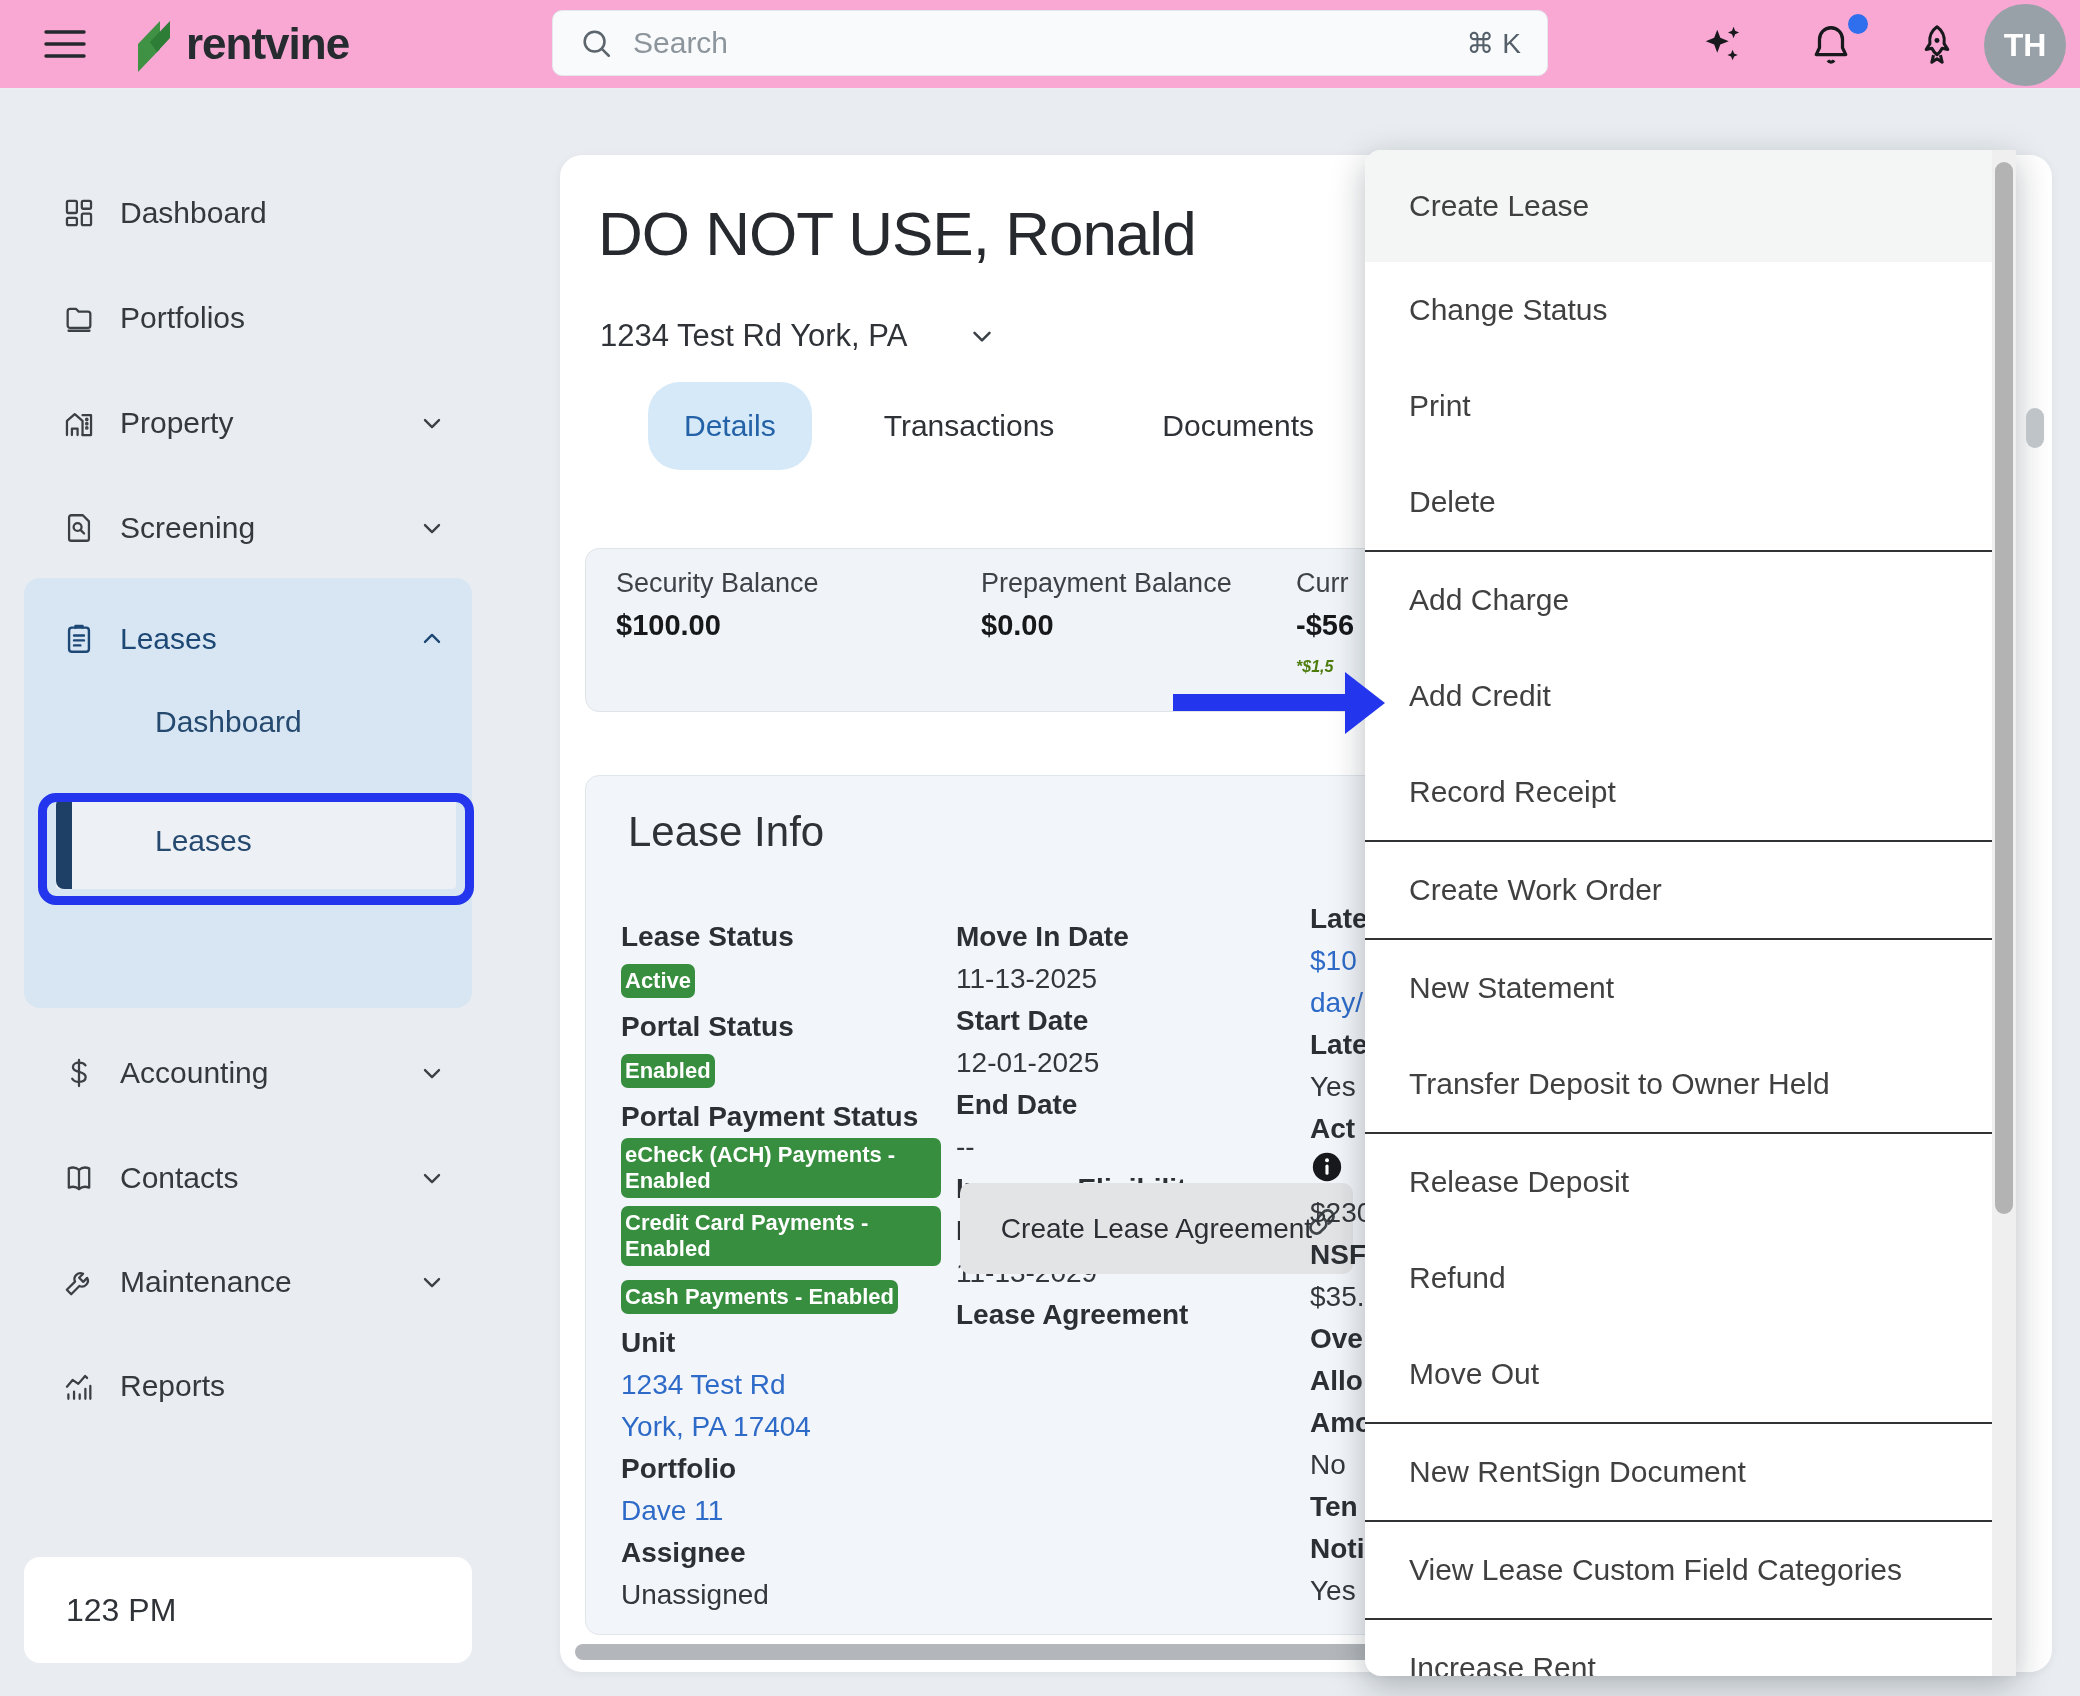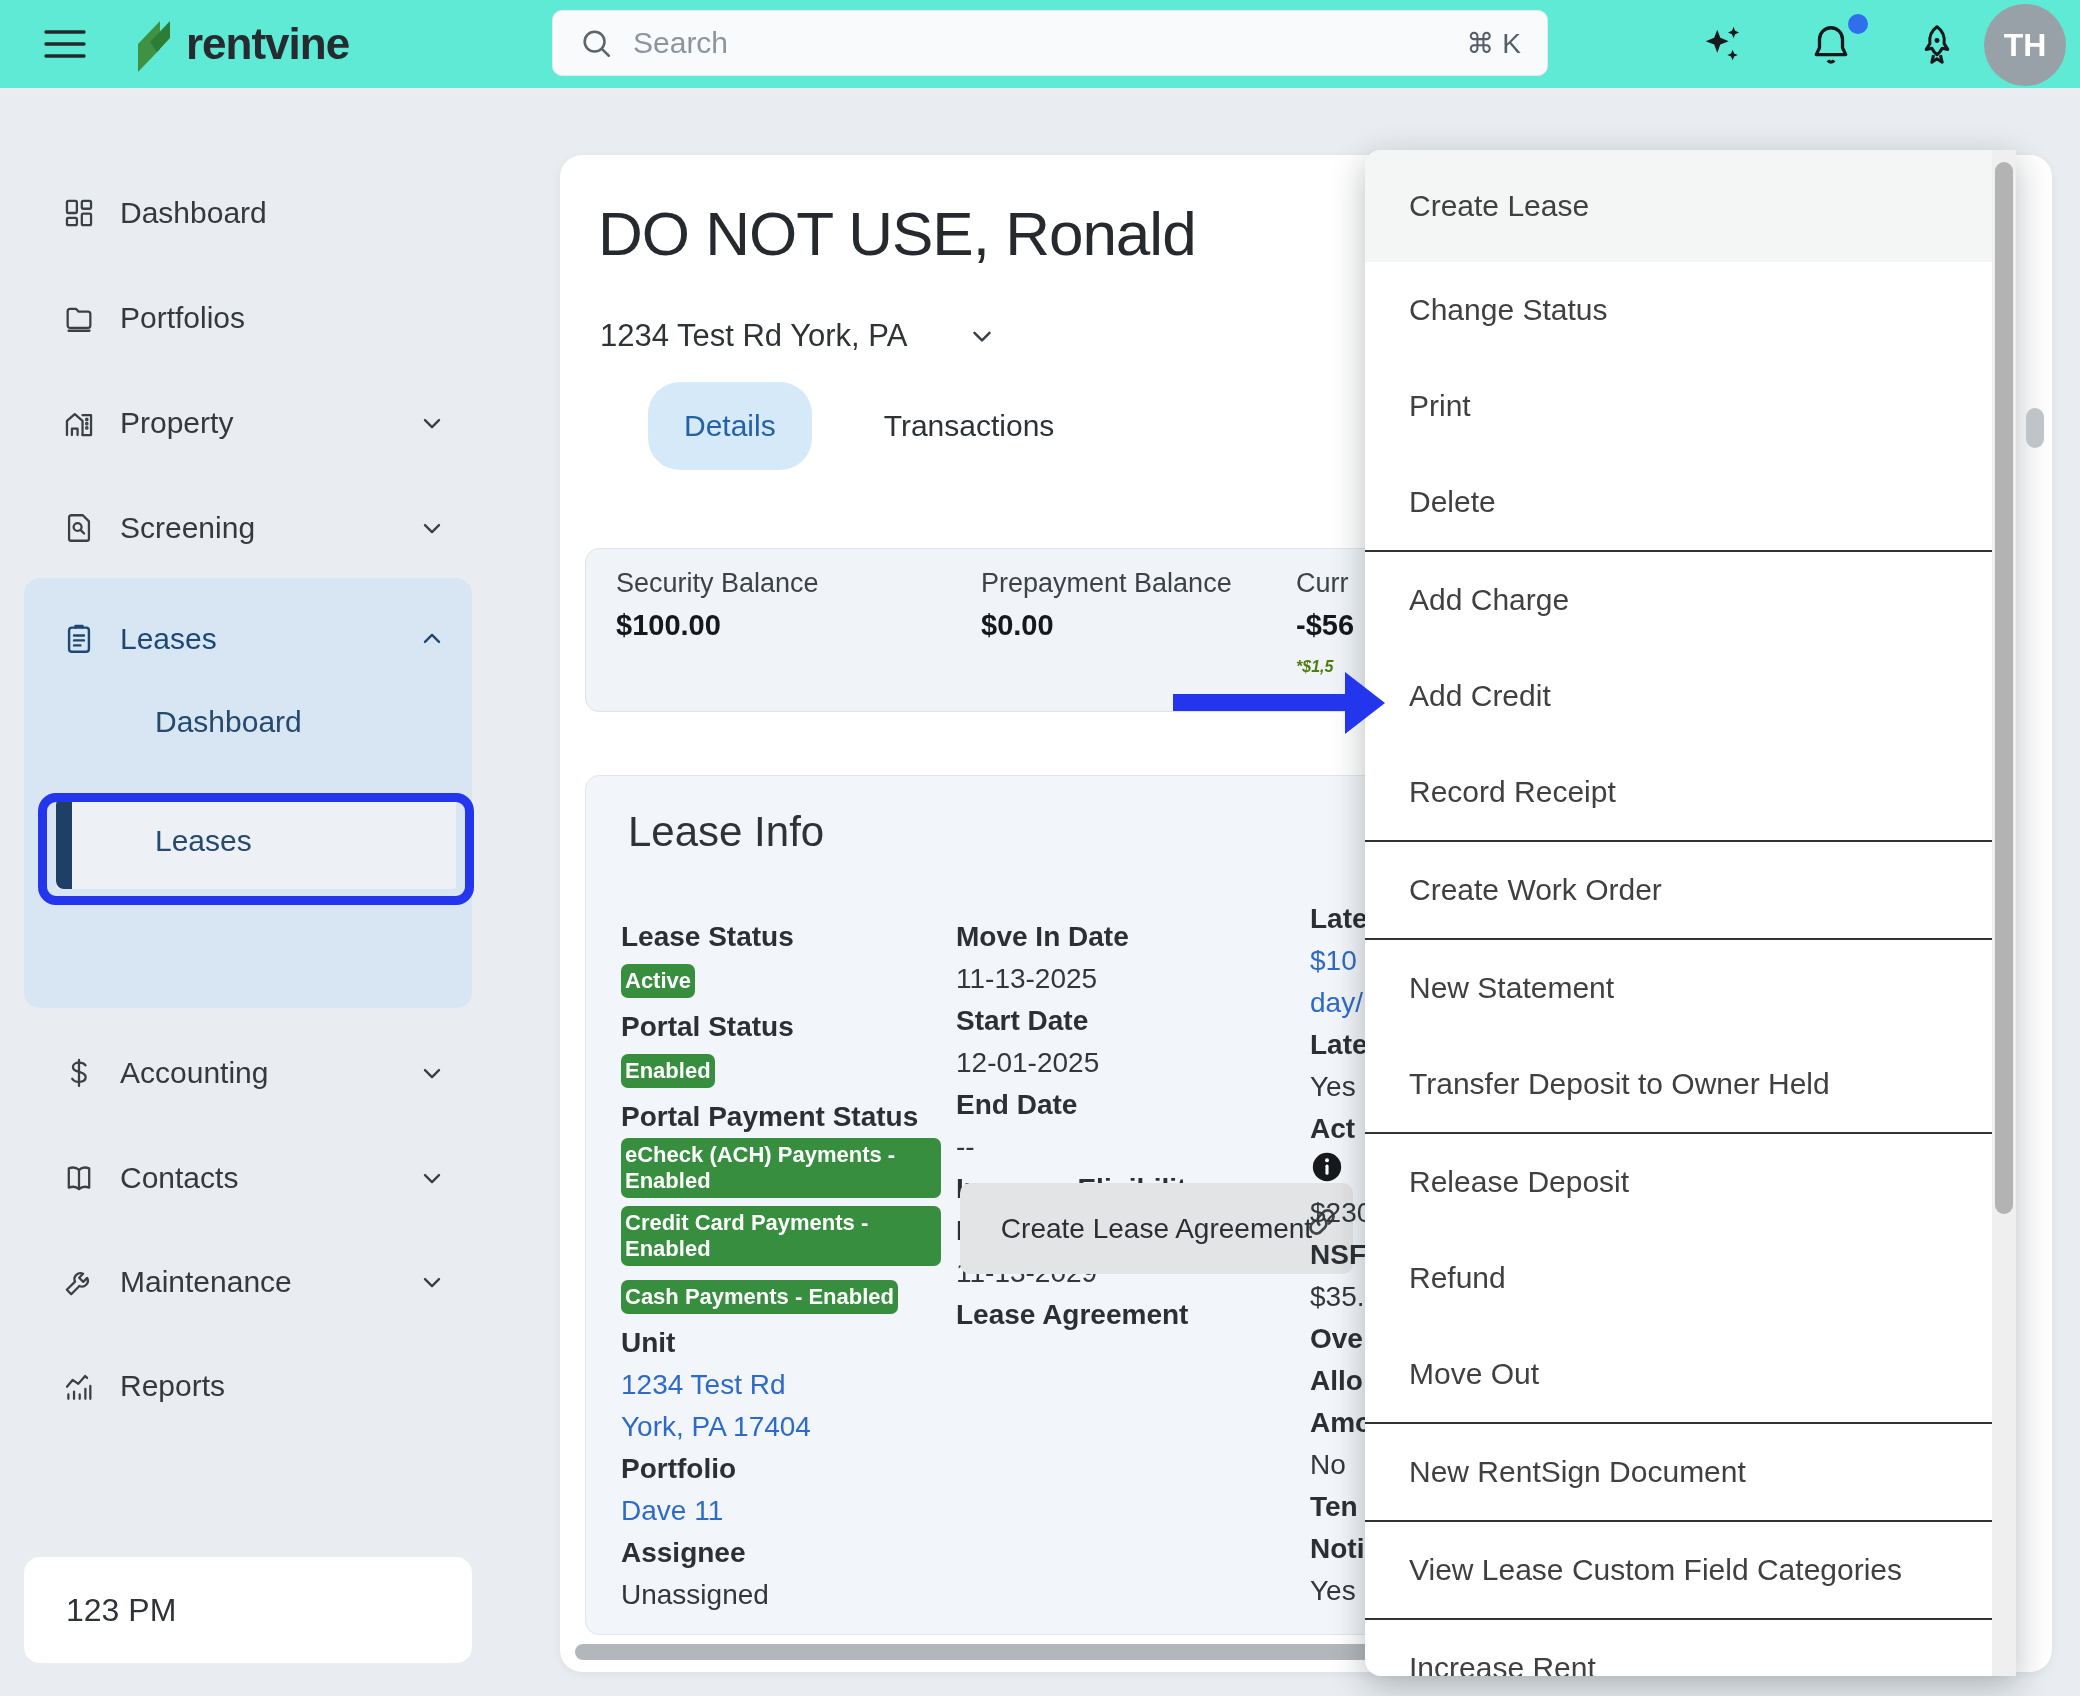--- a/index.html
+++ b/index.html
@@ -1,20 +1,20 @@
 <!DOCTYPE html>
 <html><head>
 <meta charset="utf-8">
 <style>
   html,body{margin:0;padding:0;}
   body{width:2080px;height:1696px;position:relative;overflow:hidden;
        background:#e9edf1;font-family:"Liberation Sans","DejaVu Sans",sans-serif;color:#2c3136;}
   .abs{position:absolute;}
   
-  #topbar{left:0;top:0;width:2080px;height:88px;background:#5eead4;border-bottom:1px solid #eceff2;z-index:30;}
+  #topbar{left:0;top:0;width:2080px;height:88px;background:#f9a8d4;border-bottom:1px solid #eceff2;z-index:30;}
   #hamburger{left:44px;top:26px;width:42px;height:36px;cursor:pointer;}
   #logo{left:126px;top:14px;height:60px;display:flex;align-items:center;gap:8px;}
   #brand{font-size:44px;font-weight:700;color:#262b30;letter-spacing:-1px;}
   #searchbox{left:552px;top:10px;width:996px;height:66px;background:#f8fafc;border:1px solid #e4e8ec;
              border-radius:10px;display:flex;align-items:center;padding:0 26px;box-sizing:border-box;}
   #search-placeholder{font-size:30px;color:#8d959c;margin-left:20px;flex:1;}
   #search-shortcut{font-size:28px;color:#555f69;}
   .topicon{width:46px;height:46px;top:22px;cursor:pointer;}
   #bell-dot{left:1848px;top:14px;width:20px;height:20px;border-radius:50%;background:#2f6fed;z-index:31;}
   #avatar{left:1984px;top:4px;width:82px;height:82px;border-radius:50%;background:#99a1a8;color:#fff;
@@ -290,20 +290,21 @@
   <span id="address-text">1234 Test Rd York, PA</span>
   <span>
     <svg width="30" height="30" viewBox="0 0 24 24" fill="none" stroke="#3a4046" stroke-width="2" stroke-linecap="round" stroke-linejoin="round">
         <path d="M6 9.5l6 6 6-6"></path>
       </svg>
   </span>
 </div>
 <div id="tabs" class="abs">
     <div class="tab active">Details</div>
     <div class="tab">Transactions</div>
+    <div class="tab">Documents</div>
   </div>
 
 <div id="summary" class="abs">
   <div class="sum-col" style="left:30px">
     <div class="sum-label">Security Balance</div>
     <div class="sum-value">$100.00</div>
   </div>
   <div class="sum-col" style="left:395px">
     <div class="sum-label">Prepayment Balance</div>
     <div class="sum-value">$0.00</div>

